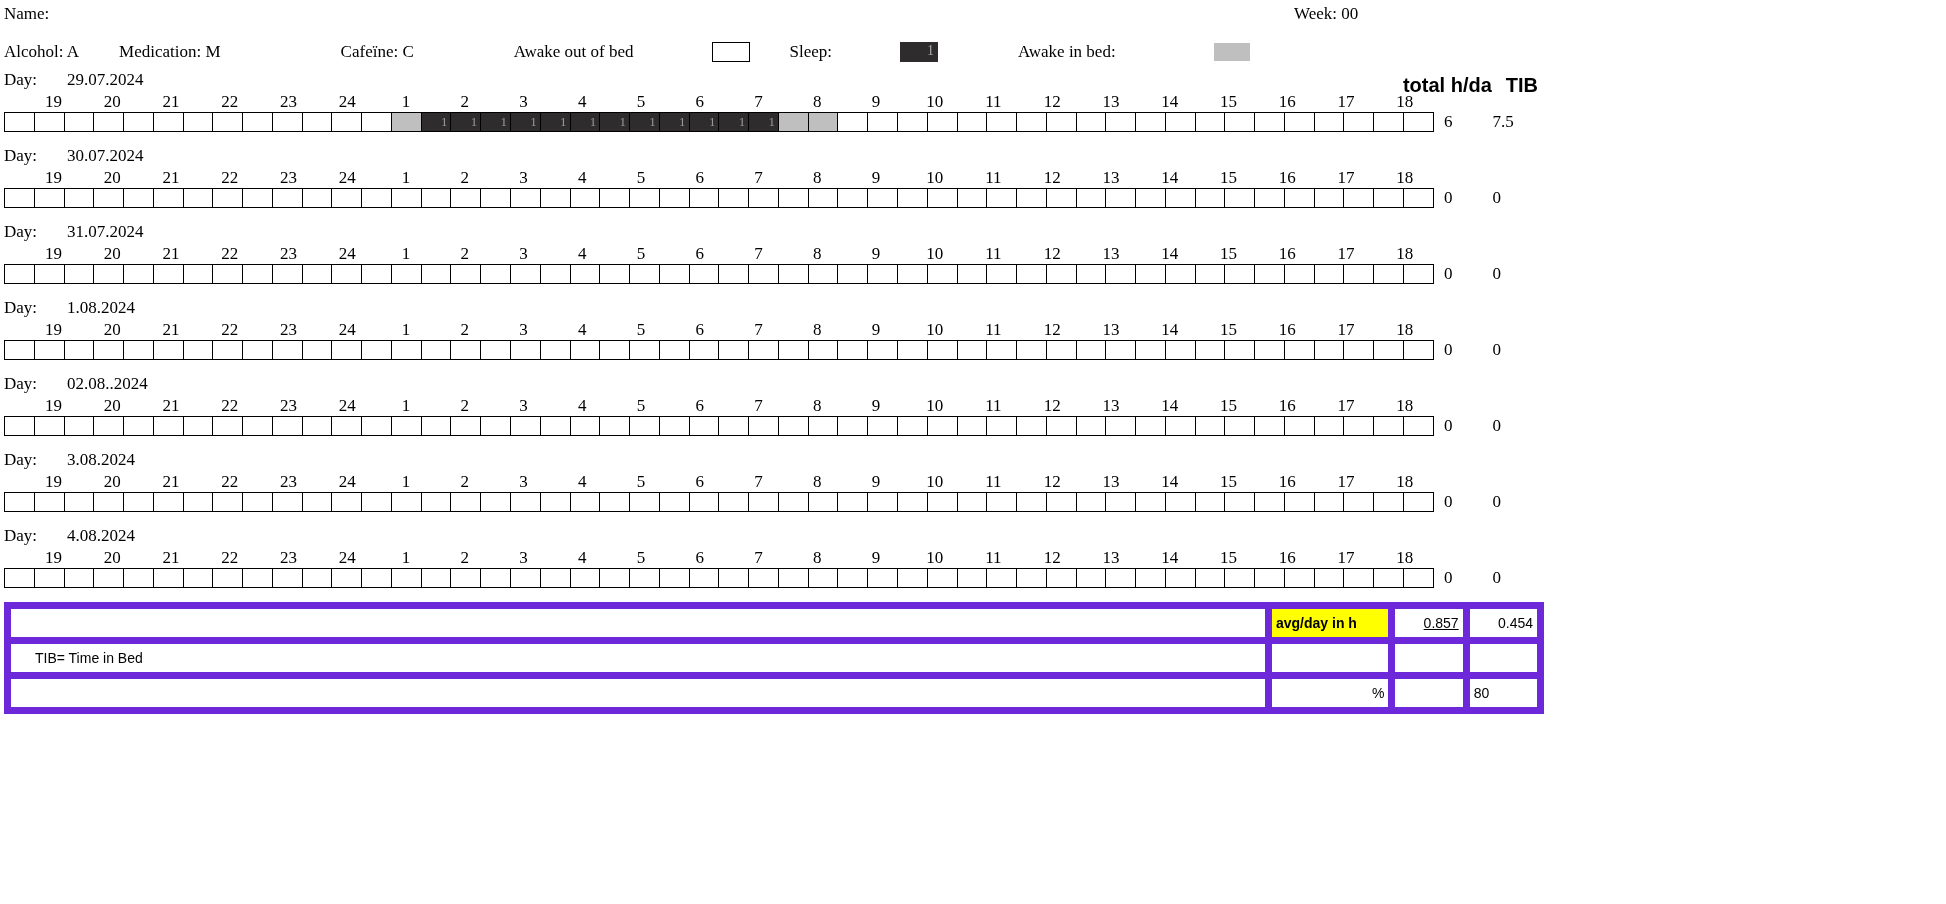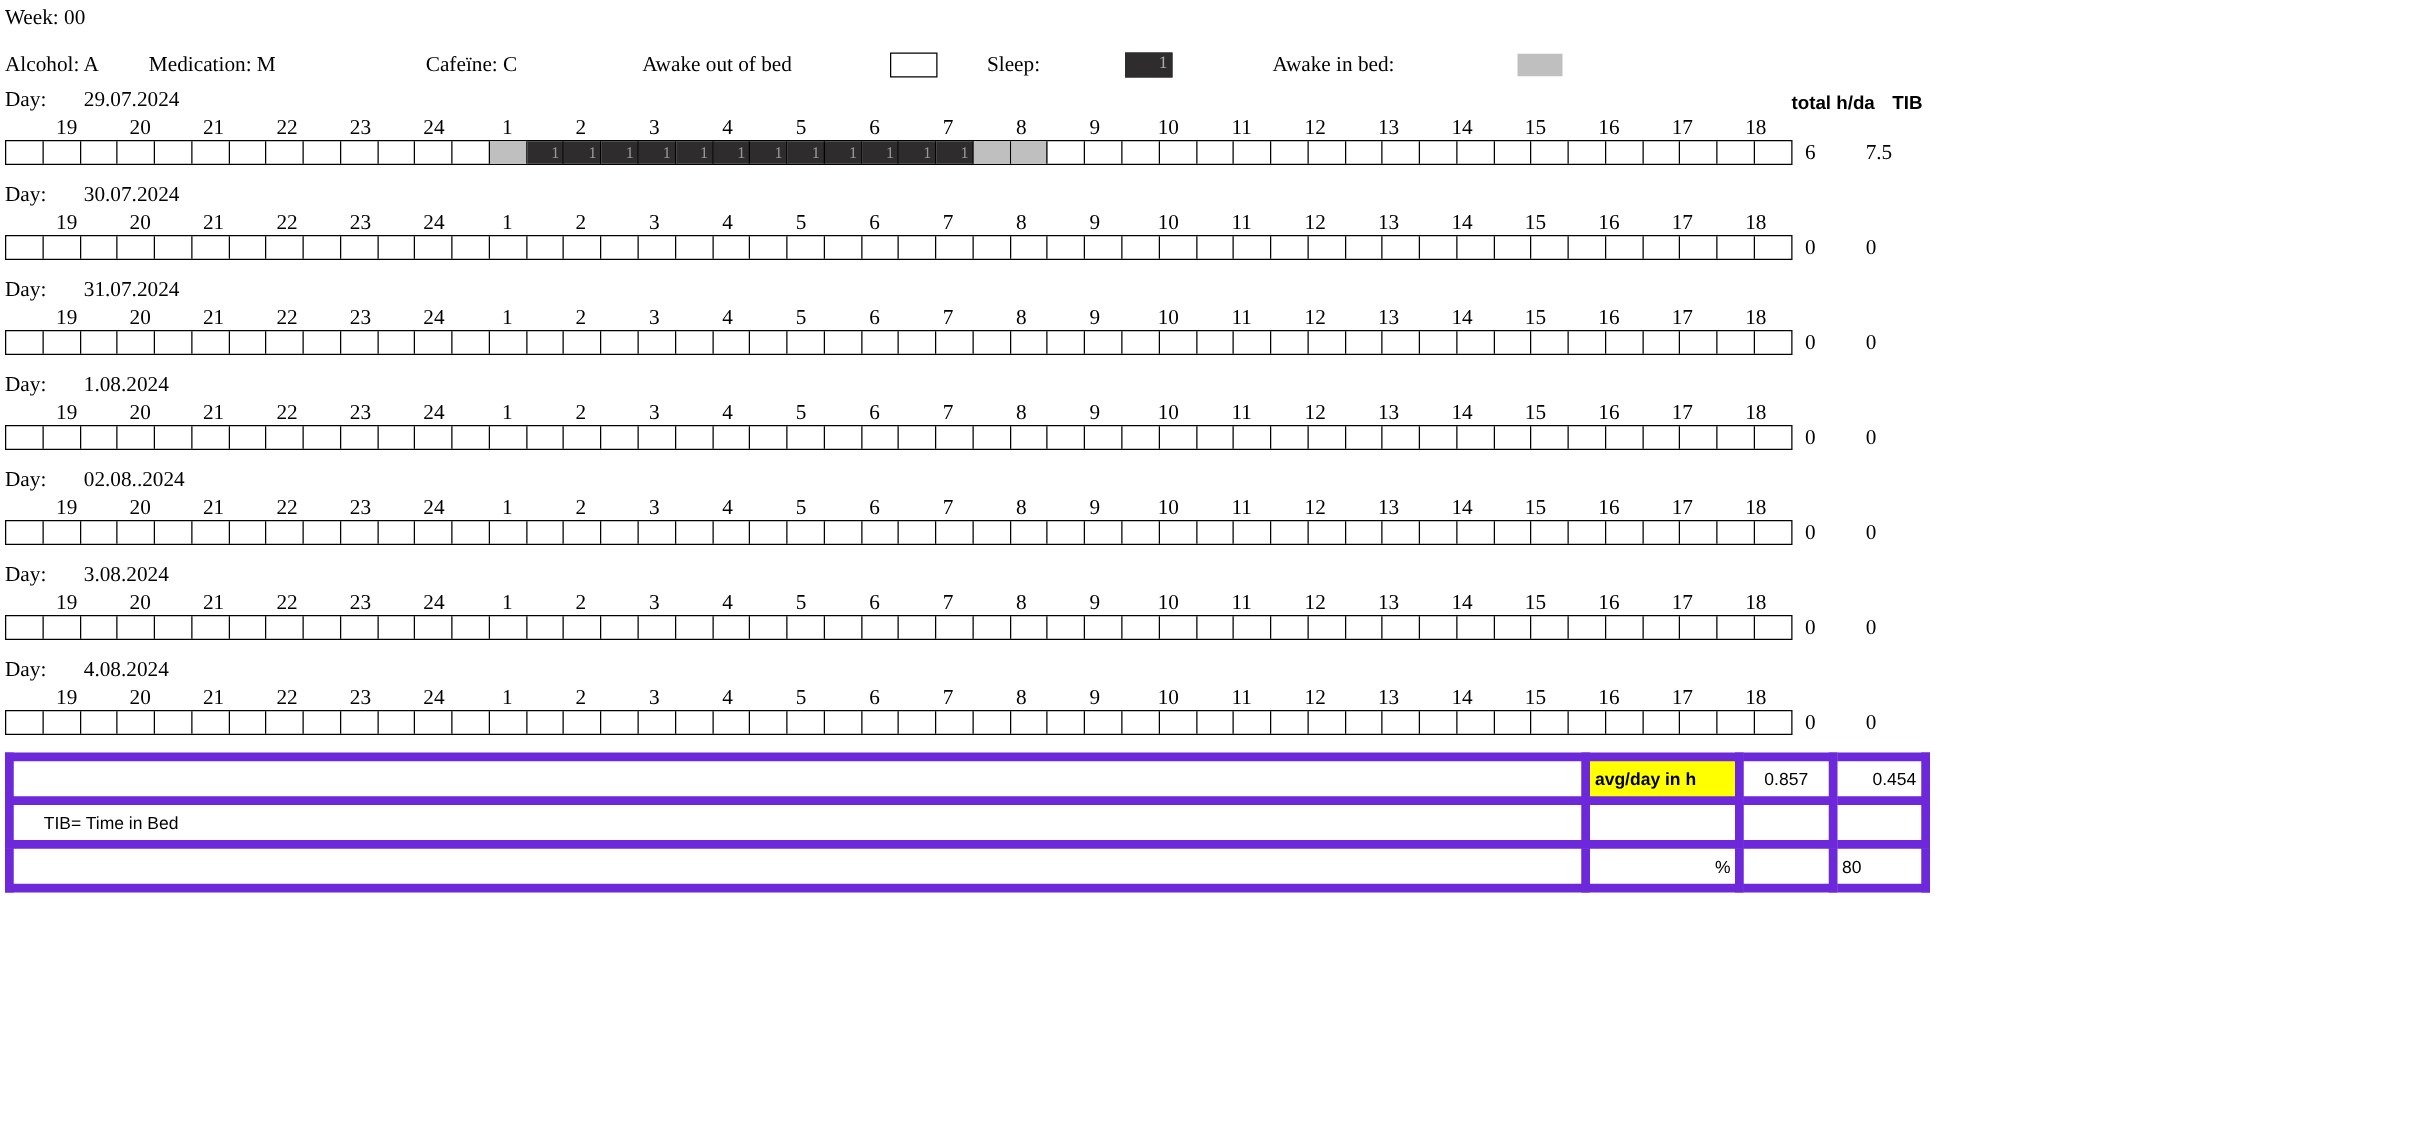--- a/index.html
+++ b/index.html
@@ -35,21 +35,21 @@
   .swatch-sleep::after{content:"1"; position:absolute; right:3px; top:0; color:#aaa; font-size:14px;}
   .swatch-awakebed { background:#bfbfbf; border:none; }
   .totals-header {
     position:absolute;
     right:6px;
     top:70px;
     font-weight:bold;
     display:flex;
     gap:14px;
     font-family: Arial, sans-serif;
-    font-size:15px;
+    font-size:20px;
   }
   .day-block {
     margin-bottom: 14px;
     position: relative;
   }
   .day-label-row {
     display:flex;
     gap:30px;
     margin-bottom:2px;
   }
@@ -109,20 +109,21 @@
     width:1540px;
     position:relative;
   }
 </style>
 </head>
 <body>
 
 <div class="page">
 
   <div class="header-row">
+    <div style="flex:1;">Name:</div>
     <div style="width:250px;">
       <span>Week:</span>
       <span>00</span>
     </div>
   </div>
 
   <div class="legend-row">
     <span>Alcohol: A</span>
     <span style="">Medication: M</span>
     <span style="margin-left:80px;">Cafeïne: C</span>
@@ -762,21 +763,21 @@
           </div>
         </div>
       </div>
     </div>
 
   <table class="footer-grid">
     <tbody>
         <tr>
       <td style="width:1280px;"></td>
       <td class="avg-label" style="width:110px;">avg/day in h</td>
-      <td style="width:60px; text-align:center;">0.857</td>
+      <td style="width:60px; text-align:right;text-decoration:underline;">0.857</td>
       <td style="width:60px; text-align:right;">0.454</td>
     </tr>
     <tr>
       <td style="padding-left:24px;">TIB= Time in Bed</td>
       <td></td>
           <td></td>
           <td></td>
     </tr>
     <tr>
       <td></td>

